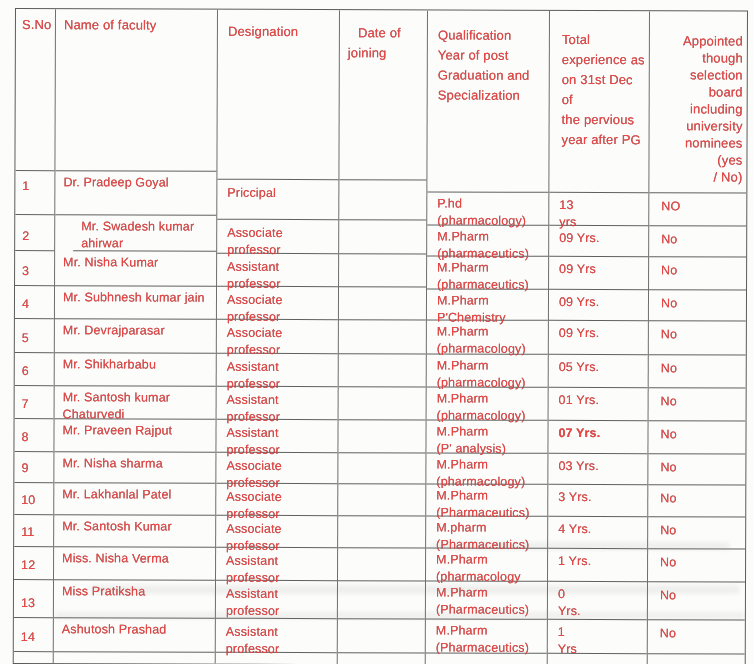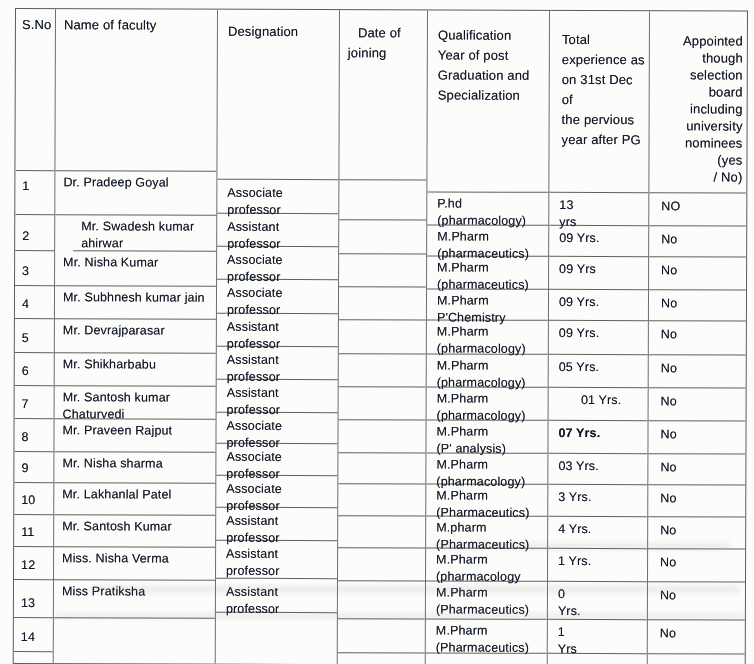--- a/index.html
+++ b/index.html
@@ -2,21 +2,21 @@
 <html><head>
 <meta charset="utf-8">
 <style>
   html,body{margin:0;padding:0;background:#ffffff;}
   .sheet{
     position:relative;
     width:754px;height:664px;
     background:#fcfcfa;
     overflow:hidden;
     font-family:"Liberation Sans","DejaVu Sans",sans-serif;
-    color:#0f172a;
+    color:#ef4444;
   }
   .table{
     position:absolute;left:15px;top:8px;
     width:733px;height:656px;
     display:flex;
     border:1px solid #5c5c5c;
     overflow:hidden;
     box-sizing:border-box;
     transform:rotate(0.2deg);
     transform-origin:0 0;
@@ -92,24 +92,26 @@
         <div class="cell body r5" style="height: 34px;">Mr. Devrajparasar</div>
         <div class="cell body r6" style="height: 33px;">Mr. Shikharbabu</div>
         <div class="cell body r7" style="height: 33px;">Mr. Santosh kumar
 Chaturvedi</div>
         <div class="cell body r8" style="height: 33px;">Mr. Praveen Rajput</div>
         <div class="cell body r9" style="height: 31px;">Mr. Nisha sharma</div>
         <div class="cell body r10" style="height: 32px;">Mr. Lakhanlal Patel</div>
         <div class="cell body r11" style="height: 32px;">Mr. Santosh Kumar</div>
         <div class="cell body r12" style="height: 33px;">Miss. Nisha Verma</div>
         <div class="cell body r13" style="height: 38px;">Miss Pratiksha</div>
+        <div class="cell body r14" style="height: 34px;">Ashutosh Prashad</div>
         <div class="cell body r15" style="height: 30px;"></div>
       </div>
       <div class="col c2" style="width: 122px;">
         <div class="cell hdr" style="height: 170px;">Designation</div>
+        <div class="cell body r1" style="height: 40px;">Priccipal</div>
         <div class="cell body r2" style="height: 34px;">Associate
 professor</div>
         <div class="cell body r3" style="height: 33px;">Assistant
 professor</div>
         <div class="cell body r4" style="height: 33px;">Associate
 professor</div>
         <div class="cell body r5" style="height: 34px;">Associate
 professor</div>
         <div class="cell body r6" style="height: 33px;">Assistant
 professor</div>
@@ -191,21 +193,21 @@
 on 31st Dec of
 the pervious
 year after PG</div>
         <div class="cell body r1" style="height: 33px;">13
 yrs</div>
         <div class="cell body r2" style="height: 31px;">09 Yrs.</div>
         <div class="cell body r3" style="height: 33px;">09 Yrs</div>
         <div class="cell body r4" style="height: 31px;">09 Yrs.</div>
         <div class="cell body r5" style="height: 34px;">09 Yrs.</div>
         <div class="cell body r6" style="height: 33px;">05 Yrs.</div>
-        <div class="cell body r7" style="height: 33px; text-align: center;">01 Yrs.</div>
+        <div class="cell body r7" style="height: 33px;">01 Yrs.</div>
         <div class="cell body r8" style="height: 33px; font-weight: bold;">07 Yrs.</div>
         <div class="cell body r9" style="height: 31px;">03 Yrs.</div>
         <div class="cell body r10" style="height: 32px;">3 Yrs.</div>
         <div class="cell body r11" style="height: 32px;">4 Yrs.</div>
         <div class="cell body r12" style="height: 33px;">1 Yrs.</div>
         <div class="cell body r13" style="height: 38px;">0
 Yrs.</div>
         <div class="cell body r14" style="height: 34px;">1
 Yrs</div>
         <div class="cell body r15" style="height: 30px;"></div>

